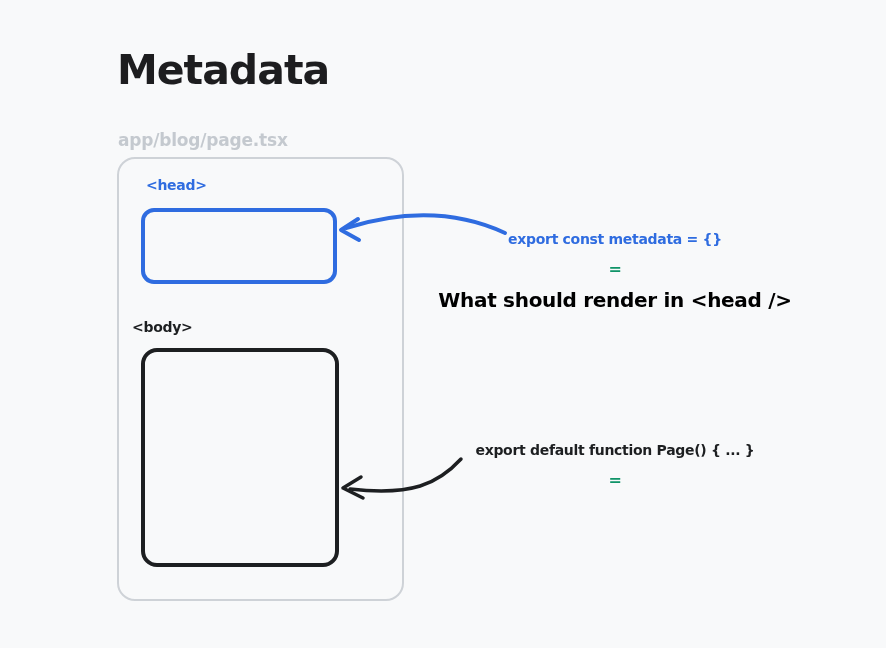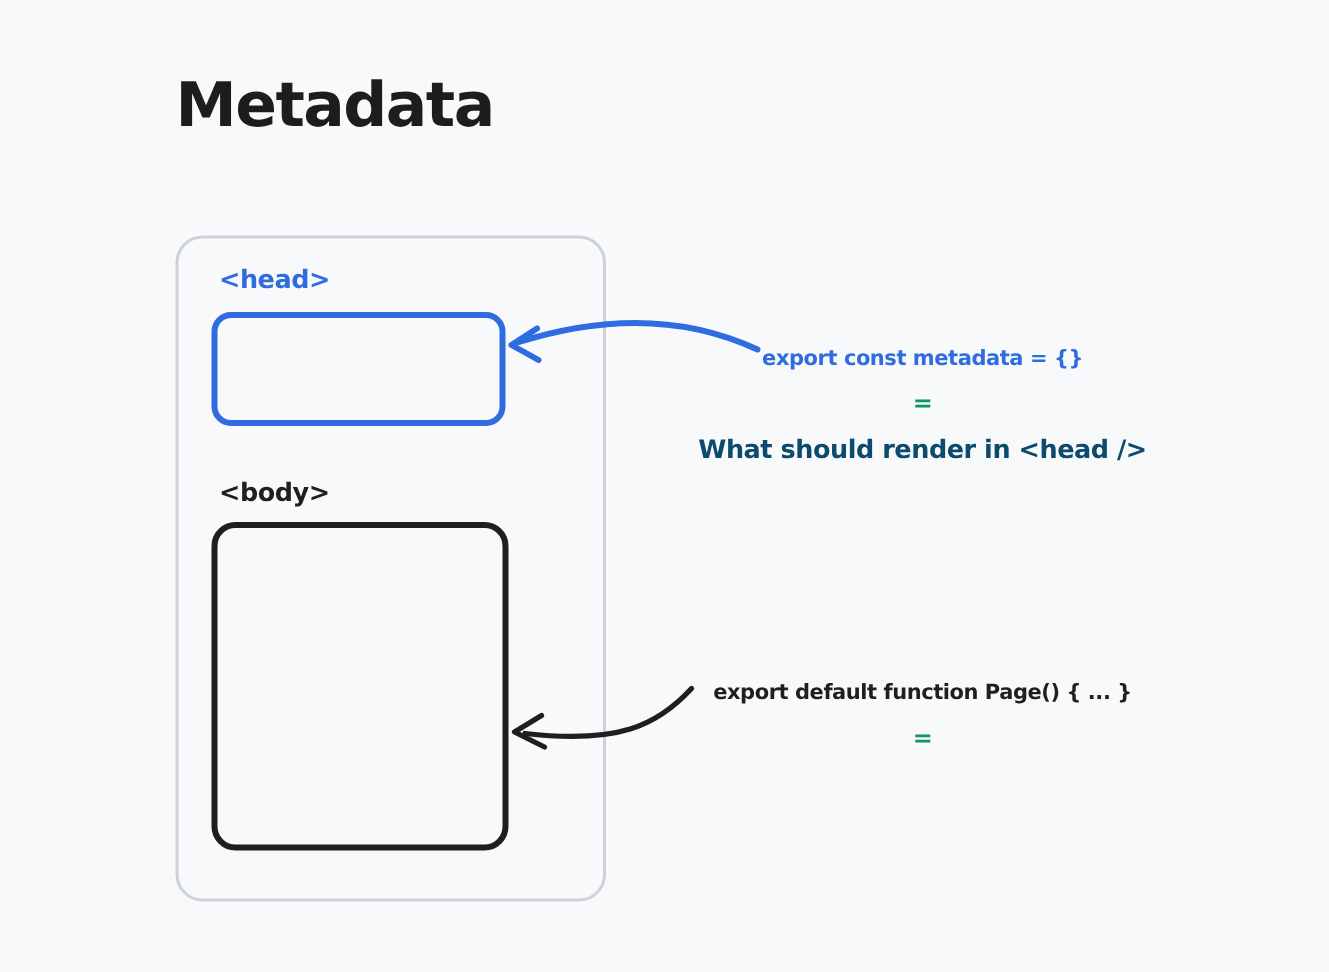--- a/index.html
+++ b/index.html
@@ -39,31 +39,31 @@
     left: 117px;
     top: 157px;
     width: 287px;
     height: 444px;
     border: 2px solid #ced2d7;
     border-radius: 18px;
     background: #f8f9fa;
   }
   .tag-label {
     position: absolute;
-    font-size: 17px;
+    font-size: 14px;
     font-weight: 700;
     letter-spacing: -0.3px;
   }
   .head-tag-label {
     left: 146px;
     top: 177px;
     color: #2f6ce0;
   }
   .body-tag-label {
-    left: 146px;
+    left: 132px;
     top: 319px;
     color: #1d1f21;
   }
   .head-box {
     position: absolute;
     left: 141px;
     top: 208px;
     width: 196px;
     height: 76px;
     border: 4px solid #2f6ce0;
@@ -96,48 +96,48 @@
   }
   .annotation-head {
     left: 430px;
     top: 228px;
     width: 370px;
   }
   .annotation-body {
     left: 415px;
     top: 439px;
     width: 400px;
-    margin-top: 12px;
   }
   .code-line {
     font-size: 14px;
     line-height: 22px;
   }
   .code-line.blue { color: #2f6ce0; }
   .code-line.black { color: #1d1f21; }
   .equals-line {
     font-size: 16px;
     line-height: 18px;
     margin-top: 10px;
     color: #109468;
   }
   .desc-line {
-    font-size: 17px;
+    font-size: 20px;
     line-height: 22px;
     margin-top: 11px;
-    color: #0c4a6e;
+    color: #000000;
   }
 </style>
 </head>
 <body>
 
 <div class="canvas">
 
   <div class="page-title">Metadata</div>
 
+  <div class="file-label">app/blog/page.tsx</div>
 
   <div class="file-frame"></div>
 
   <div class="tag-label head-tag-label">&lt;head&gt;</div>
 
   <div class="head-box"></div>
 
   <div class="tag-label body-tag-label">&lt;body&gt;</div>
 
   <div class="body-box"></div>

